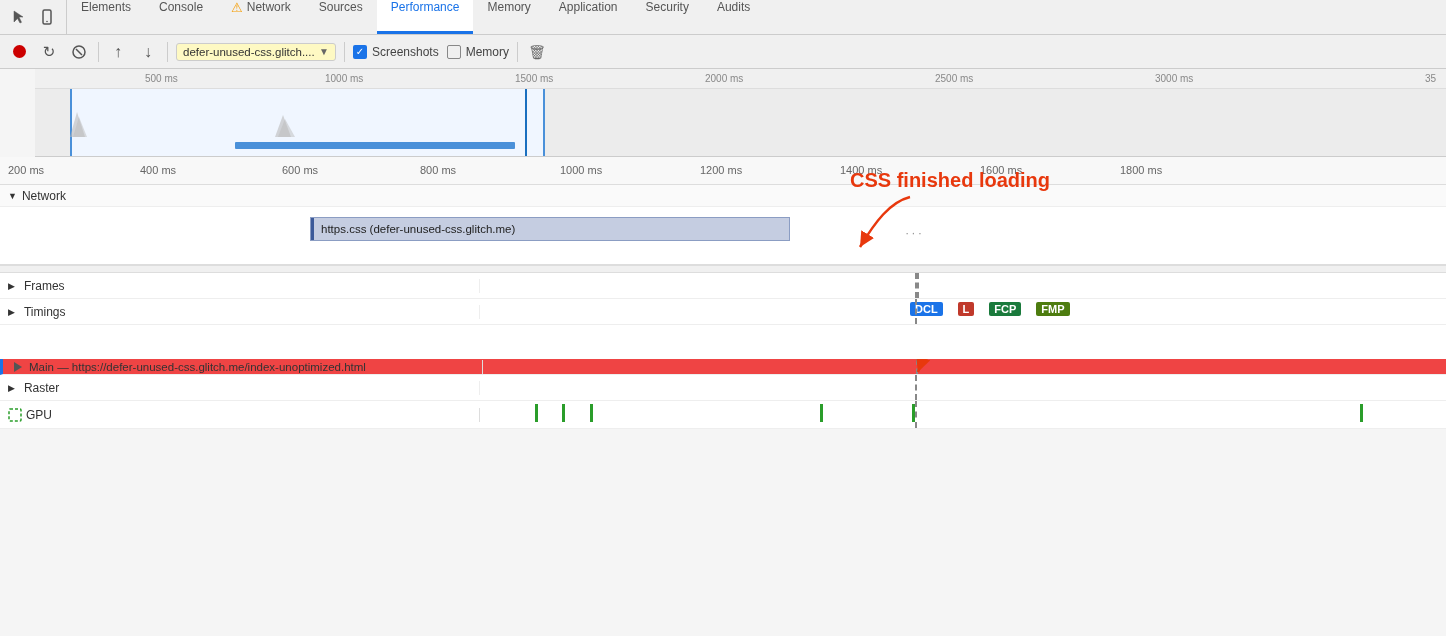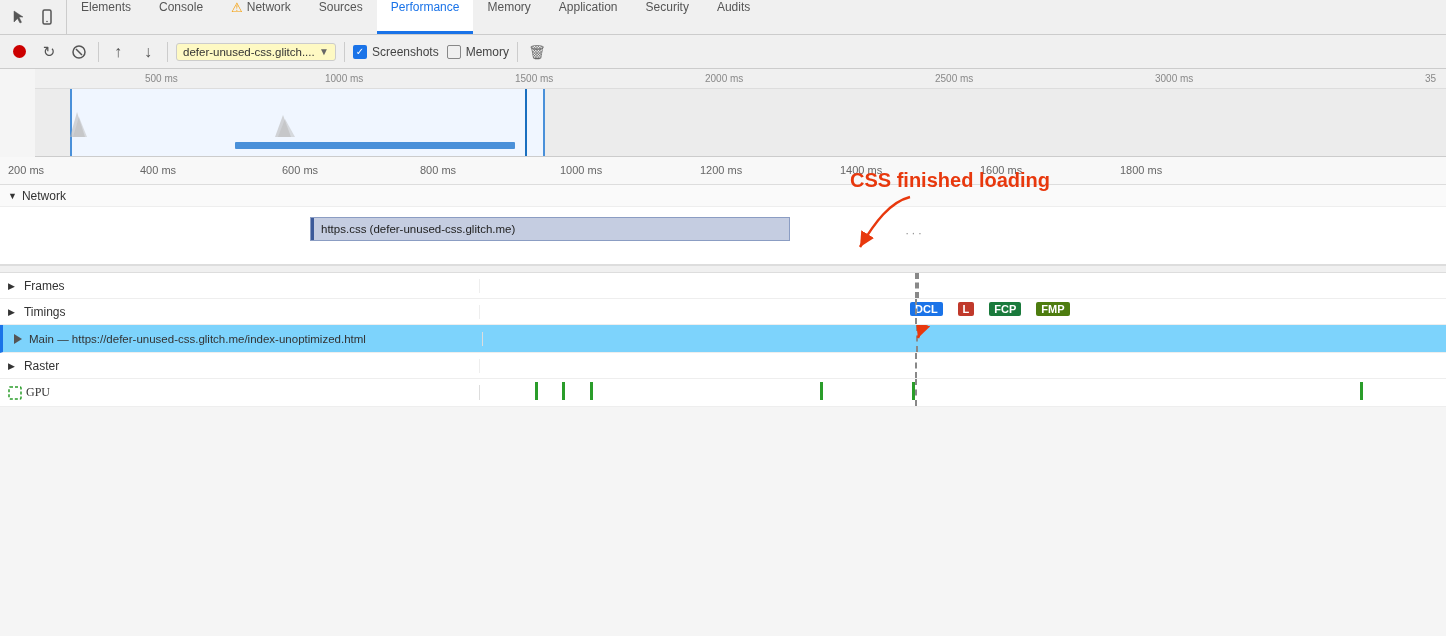--- a/index.html
+++ b/index.html
@@ -455,21 +455,21 @@
       <div style="position:absolute; left:430px; top:3px; display:flex; gap:12px;">
         <span class="timing-badge badge-dcl">DCL</span>
         <span class="timing-badge badge-l">L</span>
         <span class="timing-badge badge-fcp">FCP</span>
         <span class="timing-badge badge-fmp">FMP</span>
       </div>
       <div class="dashed-vline" style="left:435px;"></div>
     </div>
   </div>
 
-  <div class="bottom-row" style="height:28px; background:#7dd3fc; border-left:3px solid #1a73e8;">
+  <div class="bottom-row" style="height:16px; background:#ef4444; border-left:3px solid #1a73e8;margin-top:34px;">
     <div class="bottom-row-label" style="width:480px; border-right:1px solid #ddd; display:flex; align-items:center; padding-left:8px; gap:4px;">
 
       <svg width="14" height="14" viewBox="0 0 14 14">
         <polygon points="3,2 11,7 3,12" fill="#555"></polygon>
       </svg>
       <span class="main-row-url">
         <span>Main</span>
         <span> — </span>
         <span style="color:#333;">https://defer-unused-css.glitch.me/index-unoptimized.html</span>
       </span>
@@ -493,21 +493,21 @@
     <div class="bottom-row-label">
       <span style="font-size:9px; margin-right:4px;">▶</span>
       <span>Raster</span>
     </div>
     <div class="bottom-row-timeline">
       <div class="dashed-vline" style="left:435px;"></div>
     </div>
   </div>
 
   <div class="bottom-row" style="height:28px;">
-    <div class="bottom-row-label" style="width:480px; border-right:1px solid #ddd; display:flex; align-items:center; padding-left:8px; gap:4px;font-family:Liberation Serif, serif;">
+    <div class="bottom-row-label" style="width:480px; border-right:1px solid #ddd; display:flex; align-items:center; padding-left:8px; gap:4px;">
 
       <svg width="14" height="14" viewBox="0 0 14 14">
         <rect x="1" y="1" width="12" height="12" rx="1" fill="none" stroke="#2a9d2a" stroke-width="1.5" stroke-dasharray="3,2"></rect>
       </svg>
       <span>GPU</span>
     </div>
     <div class="bottom-row-timeline" style="position:relative; overflow:hidden;">
 
       <div class="gpu-bar" style="left:55px;"></div>
       <div class="gpu-bar" style="left:82px;"></div>

